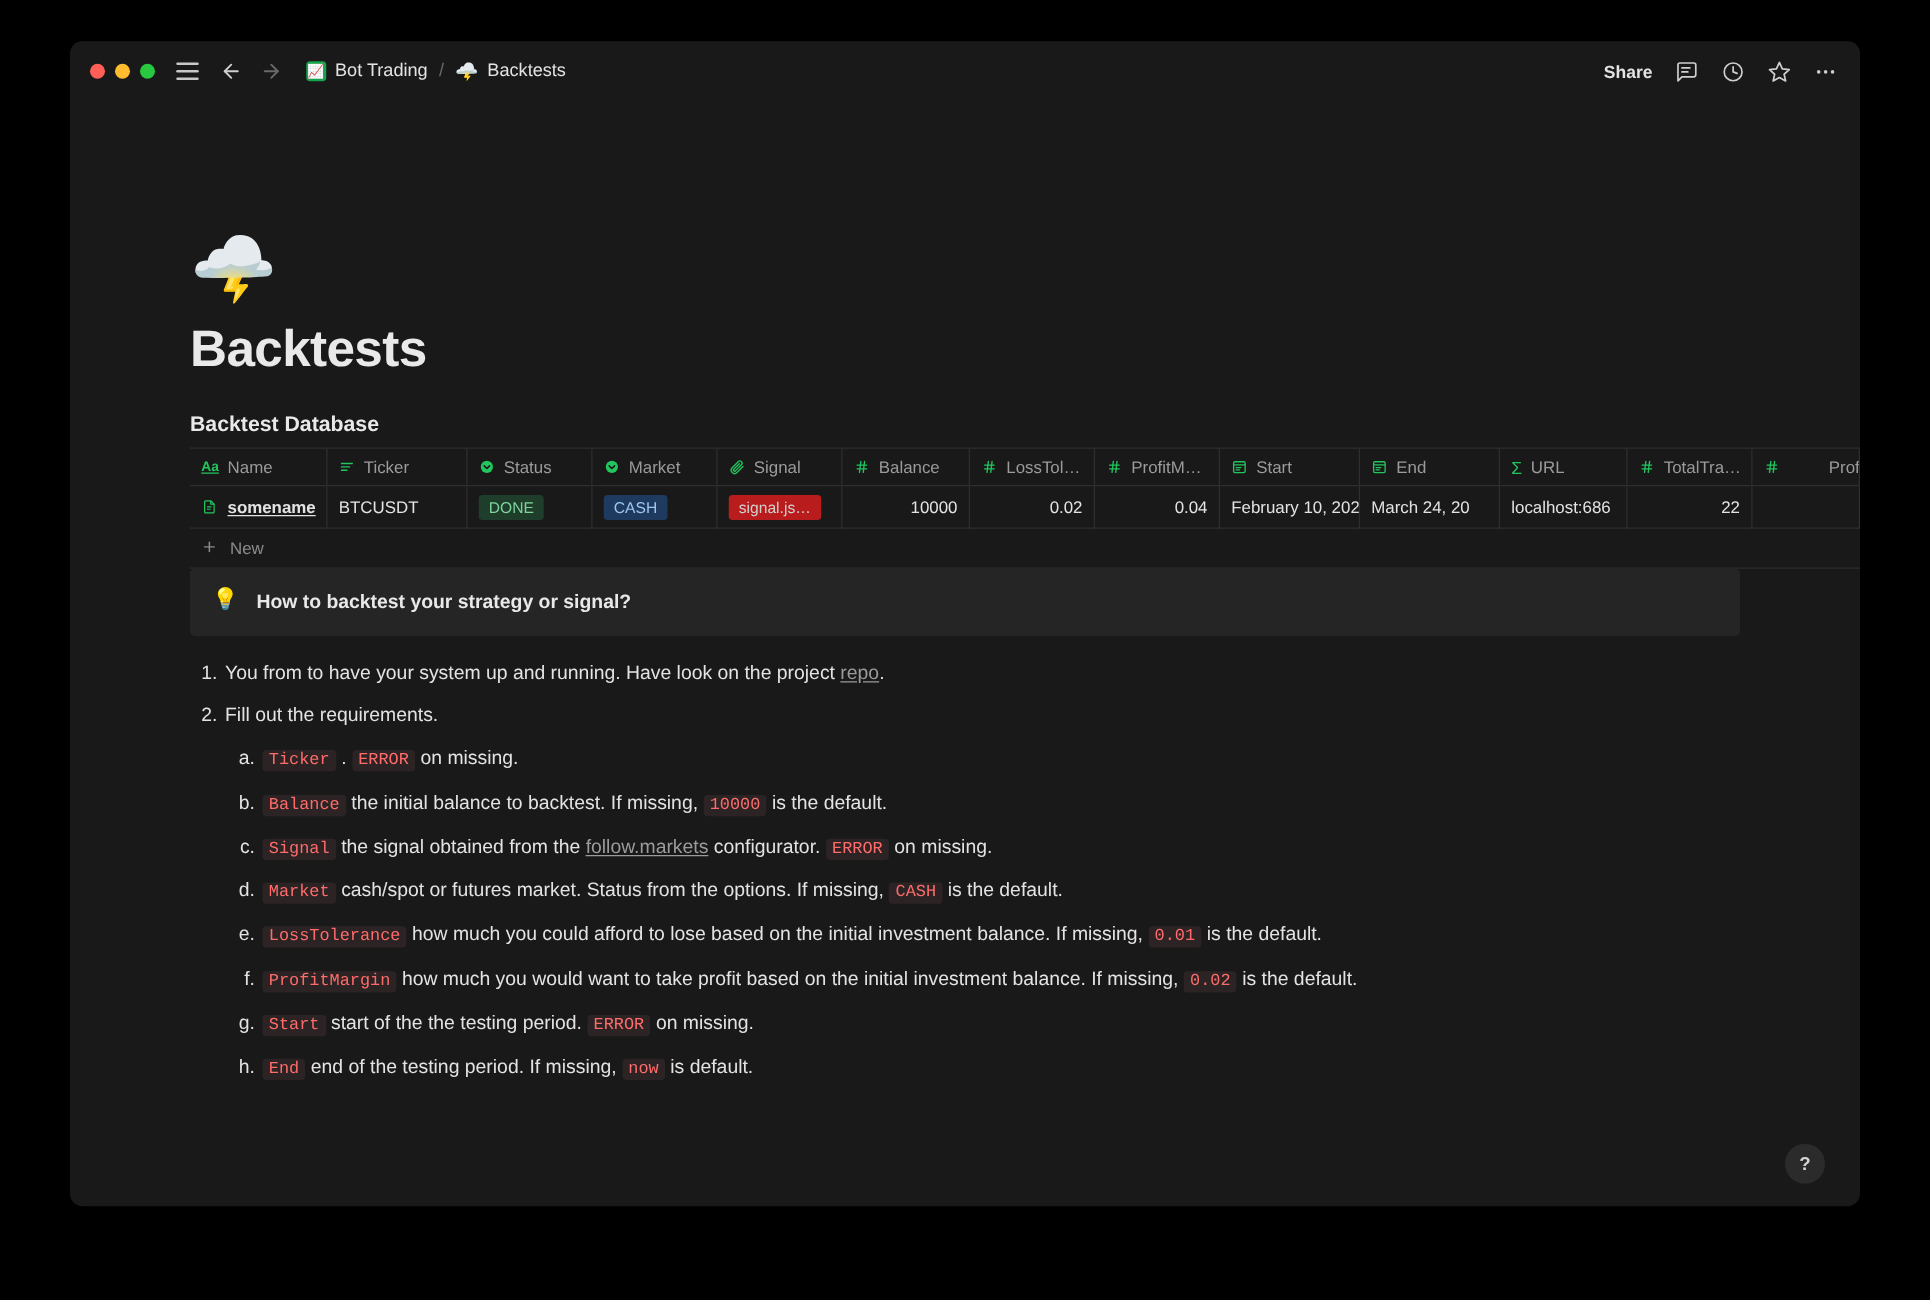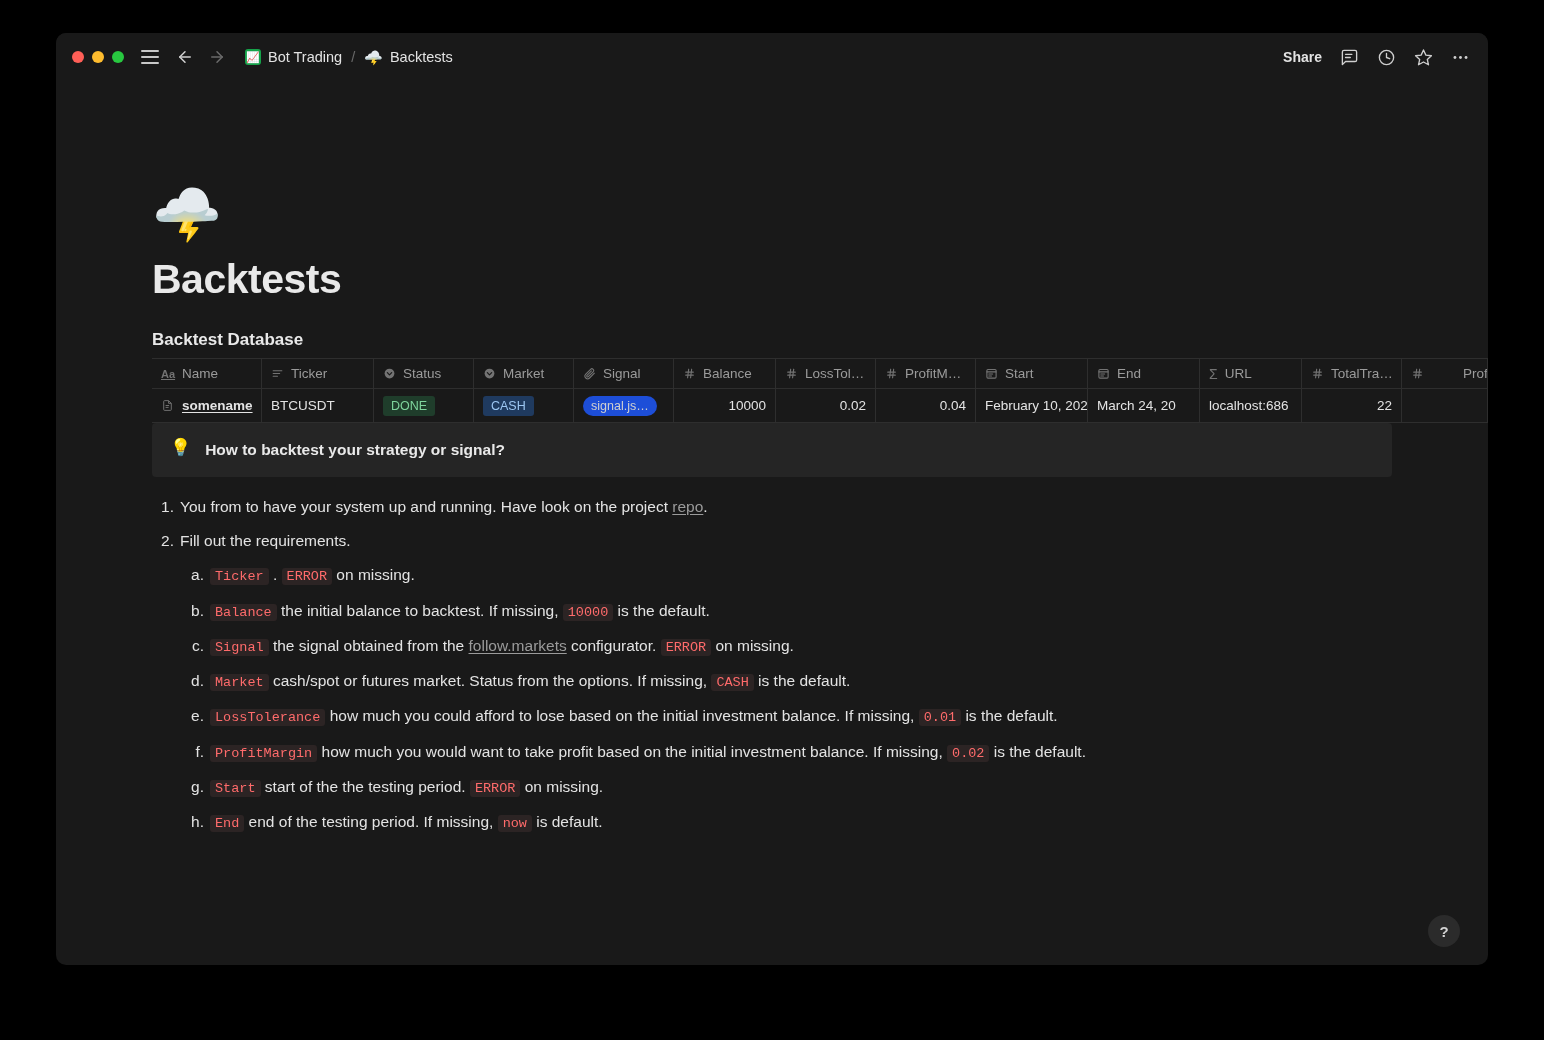--- a/index.html
+++ b/index.html
@@ -141,33 +141,33 @@
     font-size: 13.5px;
     display: flex; align-items: center;
     border-bottom: 1px solid #2e2e2e;
     border-right: 1px solid #2e2e2e;
     padding: 0 9px;
     overflow: hidden;
     white-space: nowrap;
     cursor: pointer;
   }
   .cell.num { justify-content: flex-end; }
-  .colicon { color: #737373; font-size: 12px; display: inline-flex; flex: 0 0 auto; }
+  .colicon { color: #22c55e; font-size: 12px; display: inline-flex; flex: 0 0 auto; }
   .name-cell { gap: 8px; }
   .name-cell .ntext { text-decoration: underline; text-underline-offset: 2px; font-weight: 600; }
   .pill {
     display: inline-block;
     padding: 2px 8px;
     border-radius: 3px;
     font-size: 12.5px;
     line-height: 16px;
   }
   .pill.done { background: #1f3d2b; color: #7fd49c; }
   .pill.cash { background: #1f3a5f; color: #9cc6f2; }
-  .pill.file { background: #1d4ed8; color: #d0d0d0; border-radius: 10px; }
+  .pill.file { background: #b91c1c; color: #d0d0d0; }
 
   .db-new {
     display: flex; align-items: center; gap: 10px;
     height: 32px; padding: 0 9px;
     color: #8c8c8c; font-size: 13.5px;
     border-bottom: 1px solid #2e2e2e;
     width: 1336px;
     cursor: pointer;
   }
   .db-calc {
@@ -470,20 +470,29 @@
             <div class="cell num" style="width: 102px;">10000</div>
             <div class="cell num" style="width: 100px;">0.02</div>
             <div class="cell num" style="width: 100px;">0.04</div>
             <div class="cell" style="width: 112px;">February 10, 202</div>
             <div class="cell" style="width: 112px;">March 24, 20</div>
             <div class="cell" style="width: 102px;">localhost:686</div>
             <div class="cell num" style="width: 100px;">22</div>
             <div class="cell" style="width: 86px;"></div>
           </div>
       </div>
+      <div class="db-new">
+        <span>
+          <svg width="13" height="13" viewBox="0 0 24 24" fill="none" stroke="currentColor" stroke-width="2.2" stroke-linecap="round">
+              <line x1="12" y1="5" x2="12" y2="19"></line>
+              <line x1="5" y1="12" x2="19" y2="12"></line>
+            </svg>
+        </span>
+        <span>New</span>
+      </div>
 
       <div class="callout">
         <span class="emoji" style="font-size:17px">💡</span>
         <span class="ct">How to backtest your strategy or signal?</span>
       </div>
 
       <ol class="lv1" id="instructions">
           <li><span class="marker">1.</span><span>You from to have your system up and running. Have look on the project </span><a class="lnk">repo</a><span>.</span></li>
           <li><span class="marker">2.</span><span>Fill out the requirements.</span><ol class="lv2">
               <li><span class="marker">a.</span><code class="inl">Ticker</code><span> . </span><code class="inl">ERROR</code><span> on missing.</span></li>

